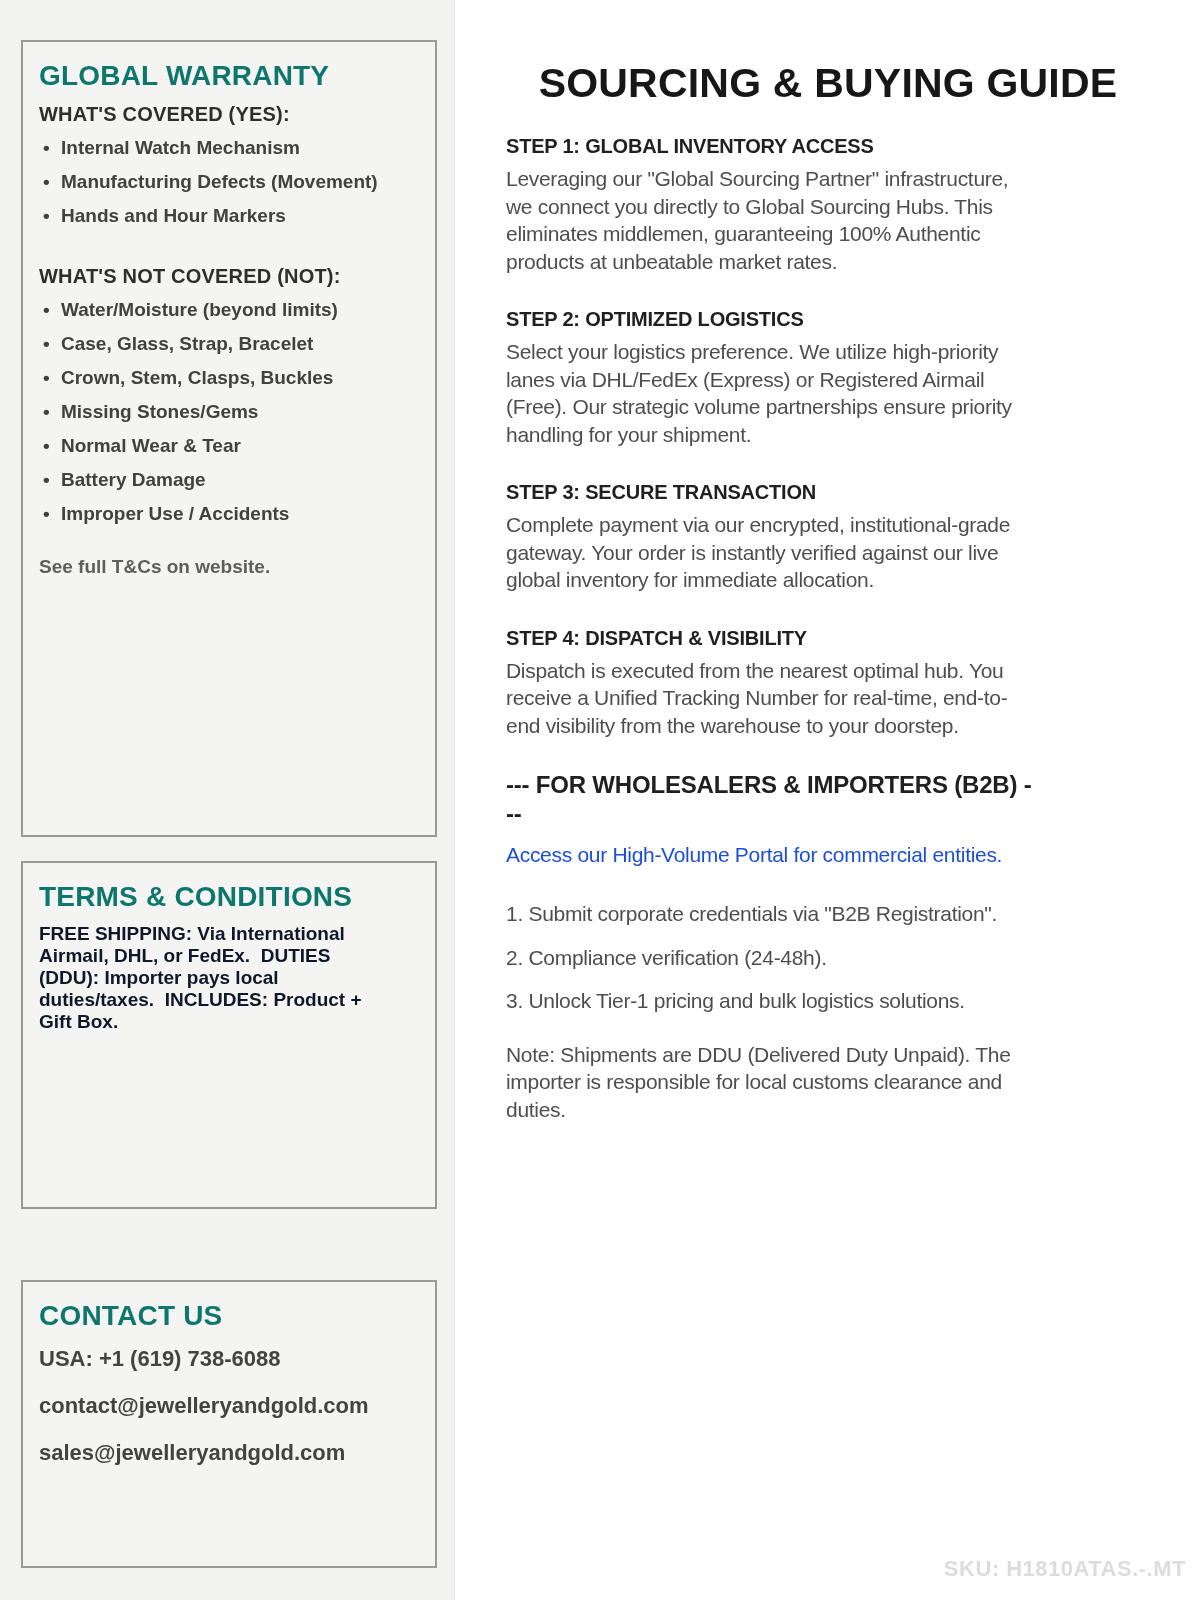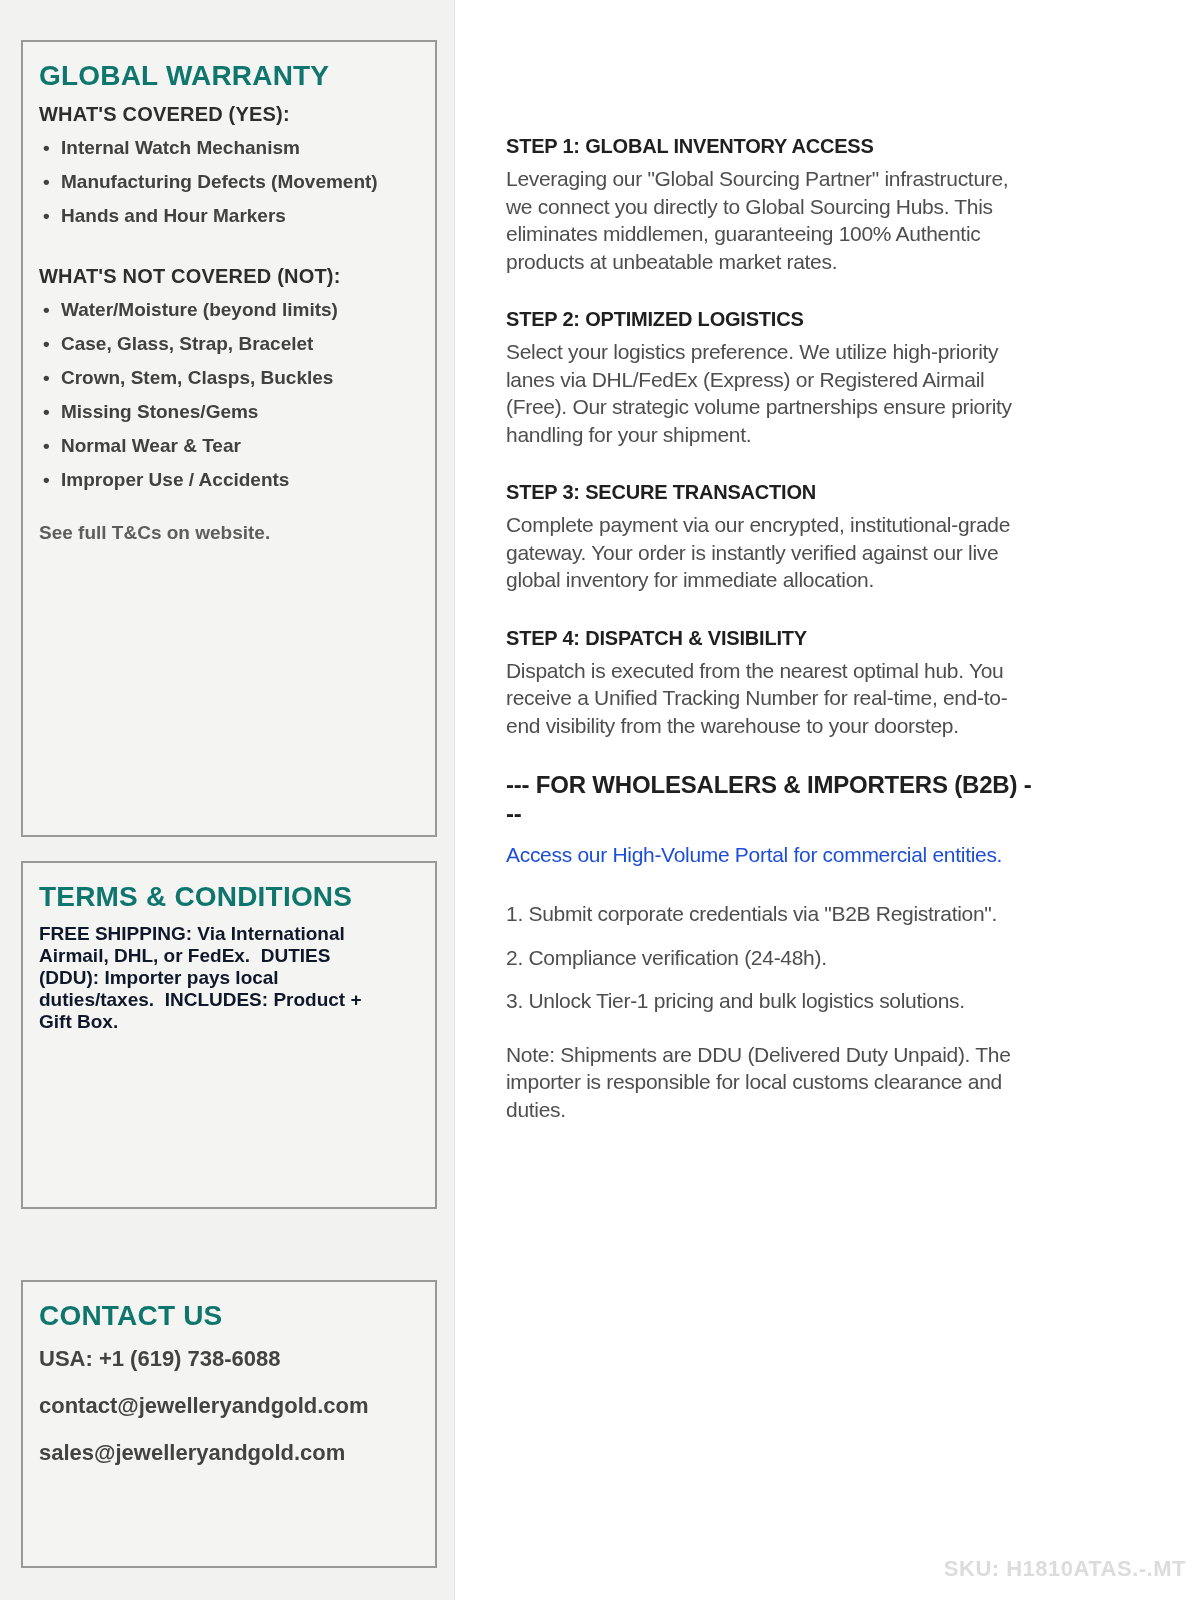--- a/index.html
+++ b/index.html
@@ -77,40 +77,42 @@
         <li class="bullet-item">Manufacturing Defects (Movement)</li>
         <li class="bullet-item">Hands and Hour Markers</li>
       </ul>
       <div class="side-h2 second">WHAT'S NOT COVERED (NOT):</div>
       <ul class="bullet-list">
         <li class="bullet-item">Water/Moisture (beyond limits)</li>
         <li class="bullet-item">Case, Glass, Strap, Bracelet</li>
         <li class="bullet-item">Crown, Stem, Clasps, Buckles</li>
         <li class="bullet-item">Missing Stones/Gems</li>
         <li class="bullet-item">Normal Wear &amp; Tear</li>
+        <li class="bullet-item">Battery Damage</li>
         <li class="bullet-item">Improper Use / Accidents</li>
       </ul>
       <div class="side-note">See full T&amp;Cs on website.</div>
     </div>
 
     <div class="side-box box-terms">
       <div class="side-h1">TERMS &amp; CONDITIONS</div>
       <div class="terms-body">FREE SHIPPING: Via International Airmail, DHL, or FedEx.  DUTIES (DDU): Importer pays local duties/taxes.  INCLUDES: Product + Gift Box.</div>
     </div>
 
     <div class="side-box box-contact">
       <div class="side-h1">CONTACT US</div>
       <div class="contact-line">USA: +1 (619) 738-6088</div>
       <div class="contact-line">contact@jewelleryandgold.com</div>
       <div class="contact-line">sales@jewelleryandgold.com</div>
     </div>
 
   </div>
 
   <div class="main">
+    <div class="main-title">SOURCING &amp; BUYING GUIDE</div>
 
     <div class="main-content">
 
       <div class="step">
         <div class="step-heading">STEP 1: GLOBAL INVENTORY ACCESS</div>
         <div class="step-body">Leveraging our "Global Sourcing Partner" infrastructure, we connect you directly to Global Sourcing Hubs. This eliminates middlemen, guaranteeing 100% Authentic products at unbeatable market rates.</div>
       </div>
 
       <div class="step">
         <div class="step-heading">STEP 2: OPTIMIZED LOGISTICS</div>

